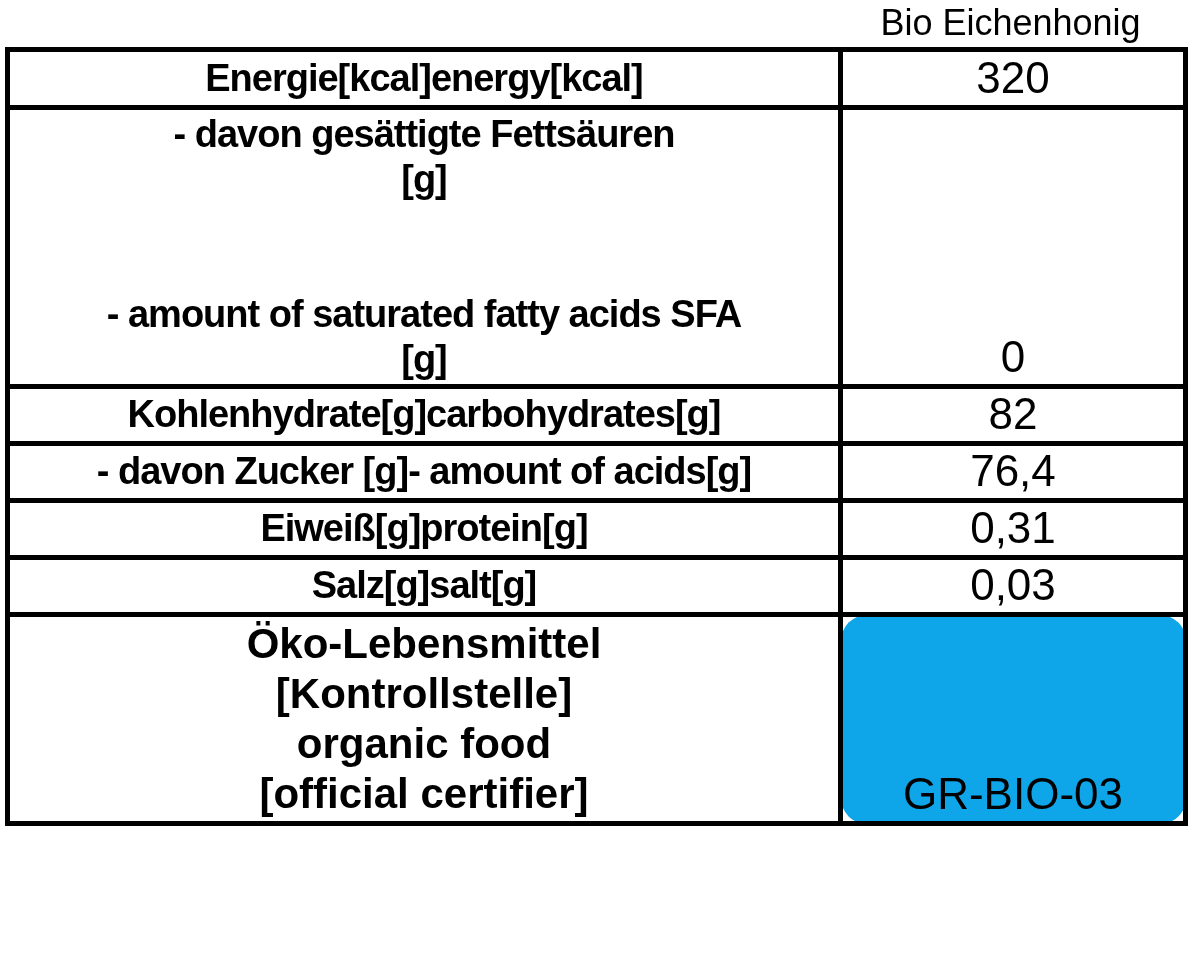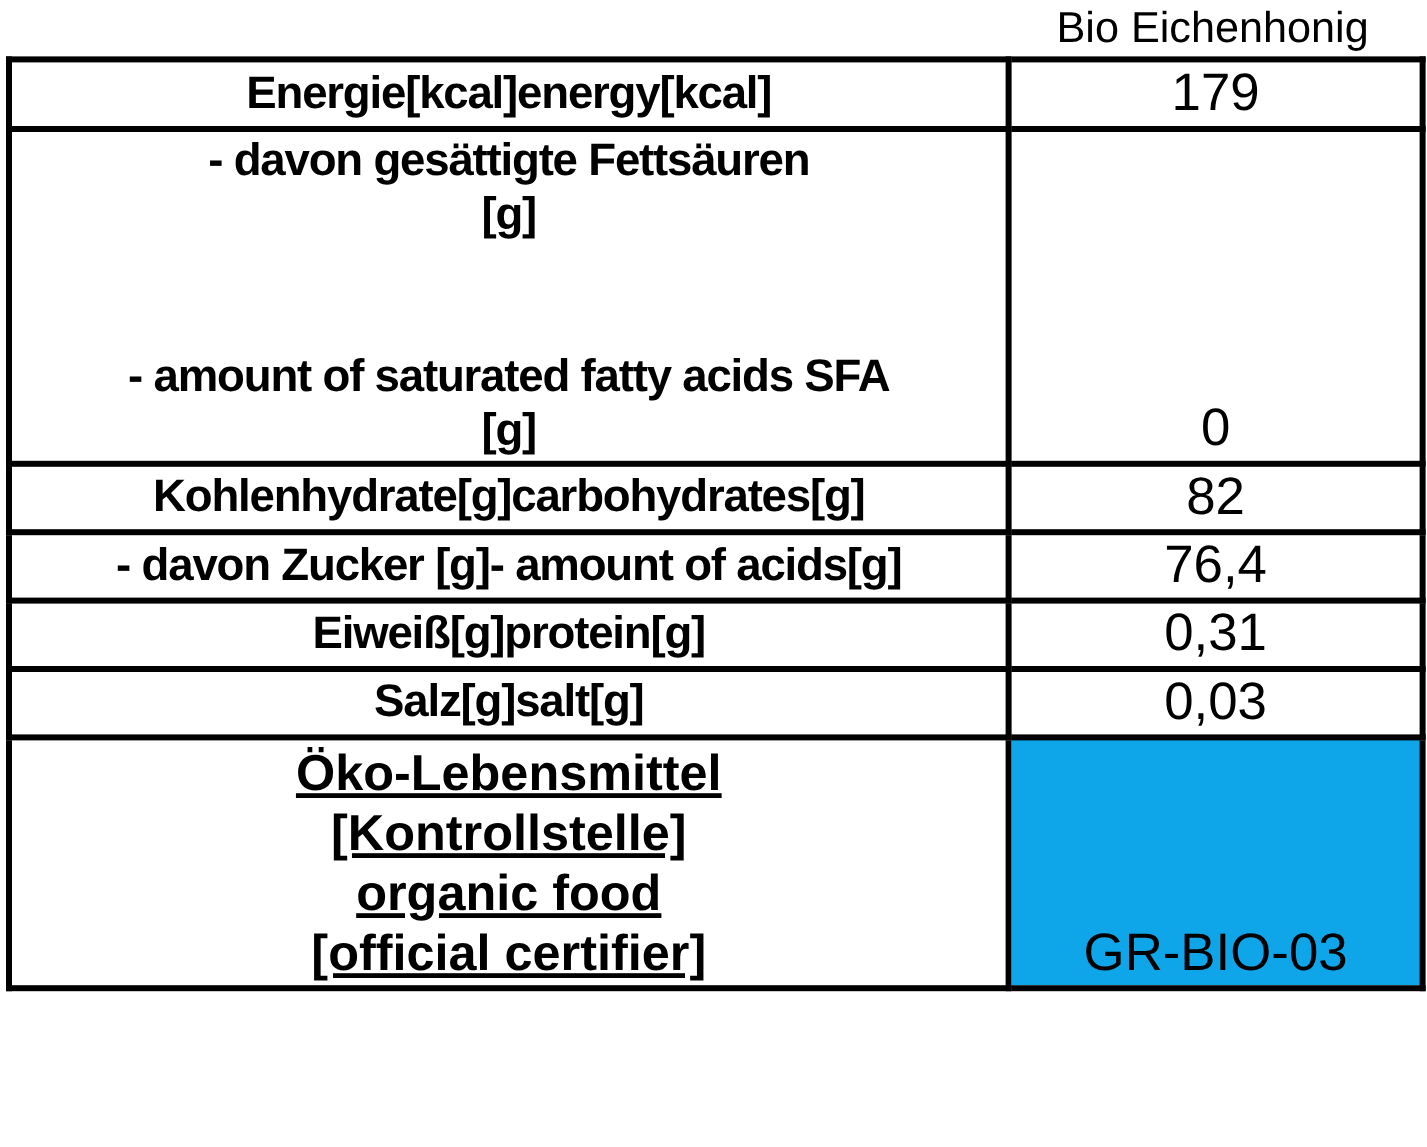--- a/index.html
+++ b/index.html
@@ -1,15 +1,15 @@
 <!DOCTYPE html>
 <html><head>
 <meta charset="utf-8">
 <style>
-  * { margin: 0; padding: 0; box-sizing: border-box; }
+  * { margin: 0; padding: 0; box-sizing: border-box; border-radius: 26px; }
   html, body { background: #ffffff; }
   .page {
     position: relative;
     width: 1189px;
     height: 956px;
     background: #ffffff;
     font-family: "Liberation Sans", sans-serif;
     color: #000000;
     overflow: hidden;
   }
@@ -49,21 +49,21 @@
     letter-spacing: -1px;
     line-height: 1.25;
     padding: 2px 6px;
   }
   .label-cell.label-large {
     font-size: 42px;
     letter-spacing: 0;
   }
   .label-line { }
   .fixed-line { line-height: 45px; min-height: 45px; }
-  .fixed-line-lg { line-height: 50px; min-height: 50px; text-decoration: underline; }
+  .fixed-line-lg { line-height: 50px; min-height: 50px; }
   .value-cell {
     text-align: center;
     font-weight: 400;
     font-size: 44px;
     padding: 0 6px 2px 6px;
   }
 </style>
 </head>
 <body>
 
@@ -73,21 +73,21 @@
   <table class="nutrition">
     <colgroup>
       <col class="c-label">
       <col class="c-value">
     </colgroup>
     <tbody id="table-body">
         <tr style="height: 58px;">
           <td class="label-cell">
             <div class="label-line">Energie[kcal]energy[kcal]</div>
           </td>
-          <td class="value-cell">179</td>
+          <td class="value-cell">320</td>
         </tr>
         <tr style="height: 270px;">
           <td class="label-cell">
             <div class="label-line fixed-line">- davon gesättigte Fettsäuren</div>
             <div class="label-line fixed-line">[g]</div>
             <div class="label-line fixed-line"></div>
             <div class="label-line fixed-line"></div>
             <div class="label-line fixed-line">- amount of saturated fatty acids SFA</div>
             <div class="label-line fixed-line">[g]</div>
           </td>

